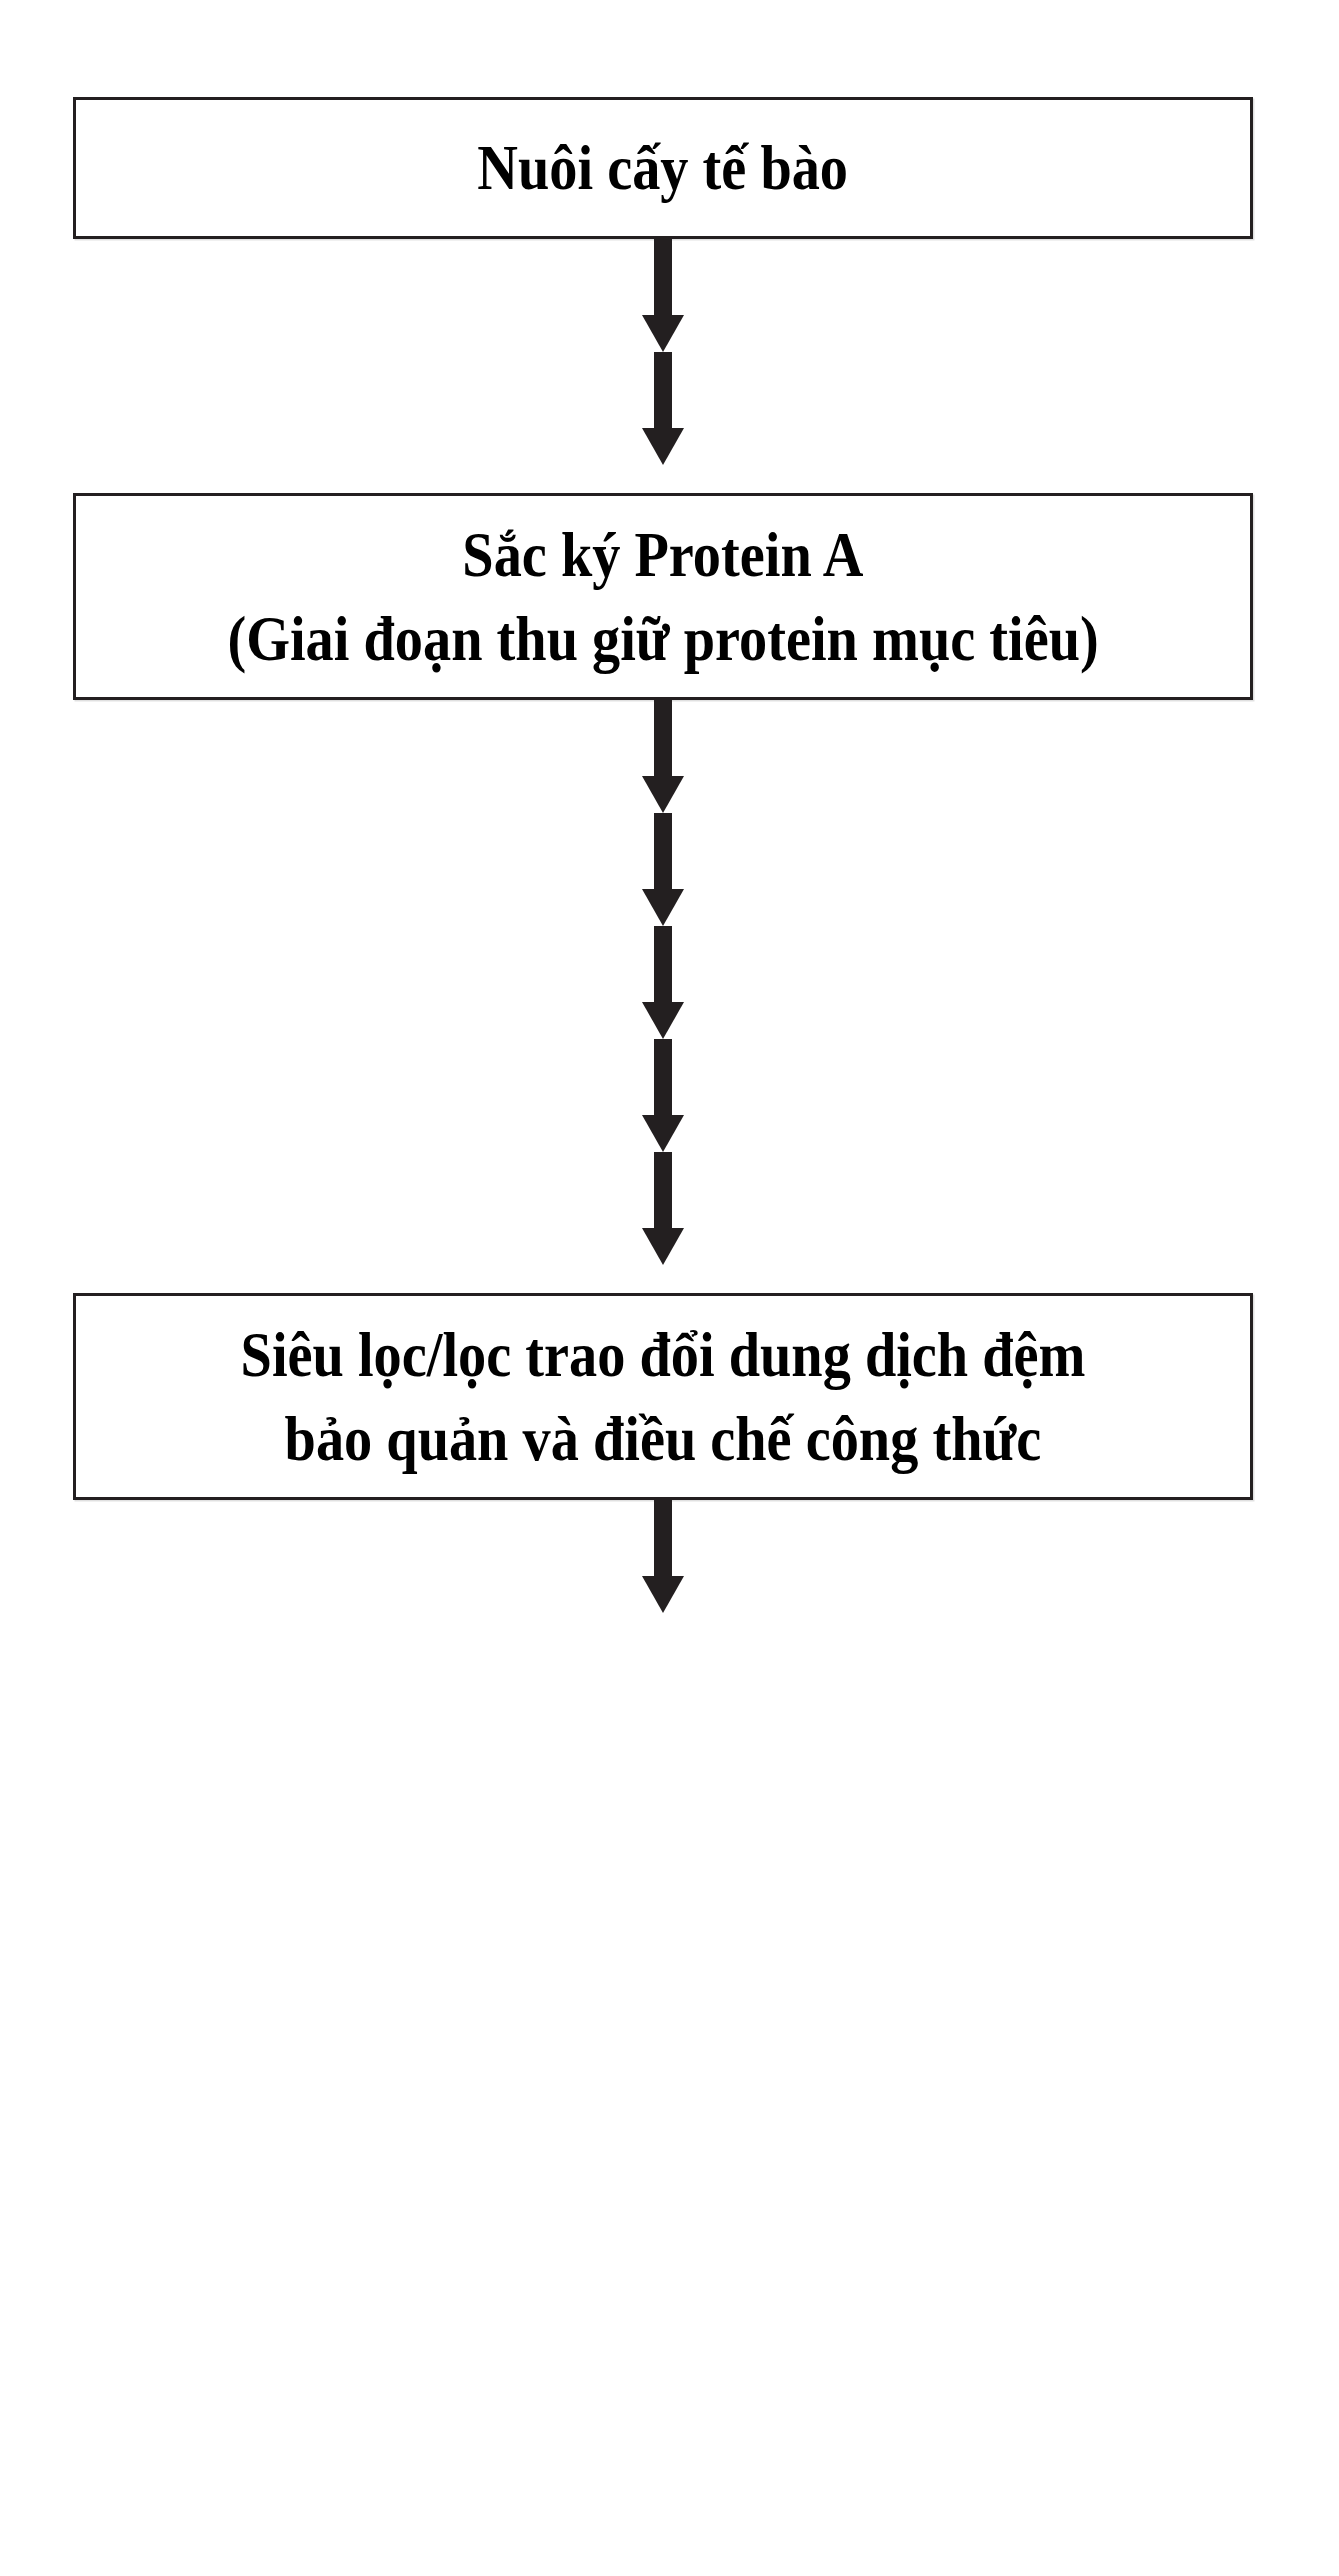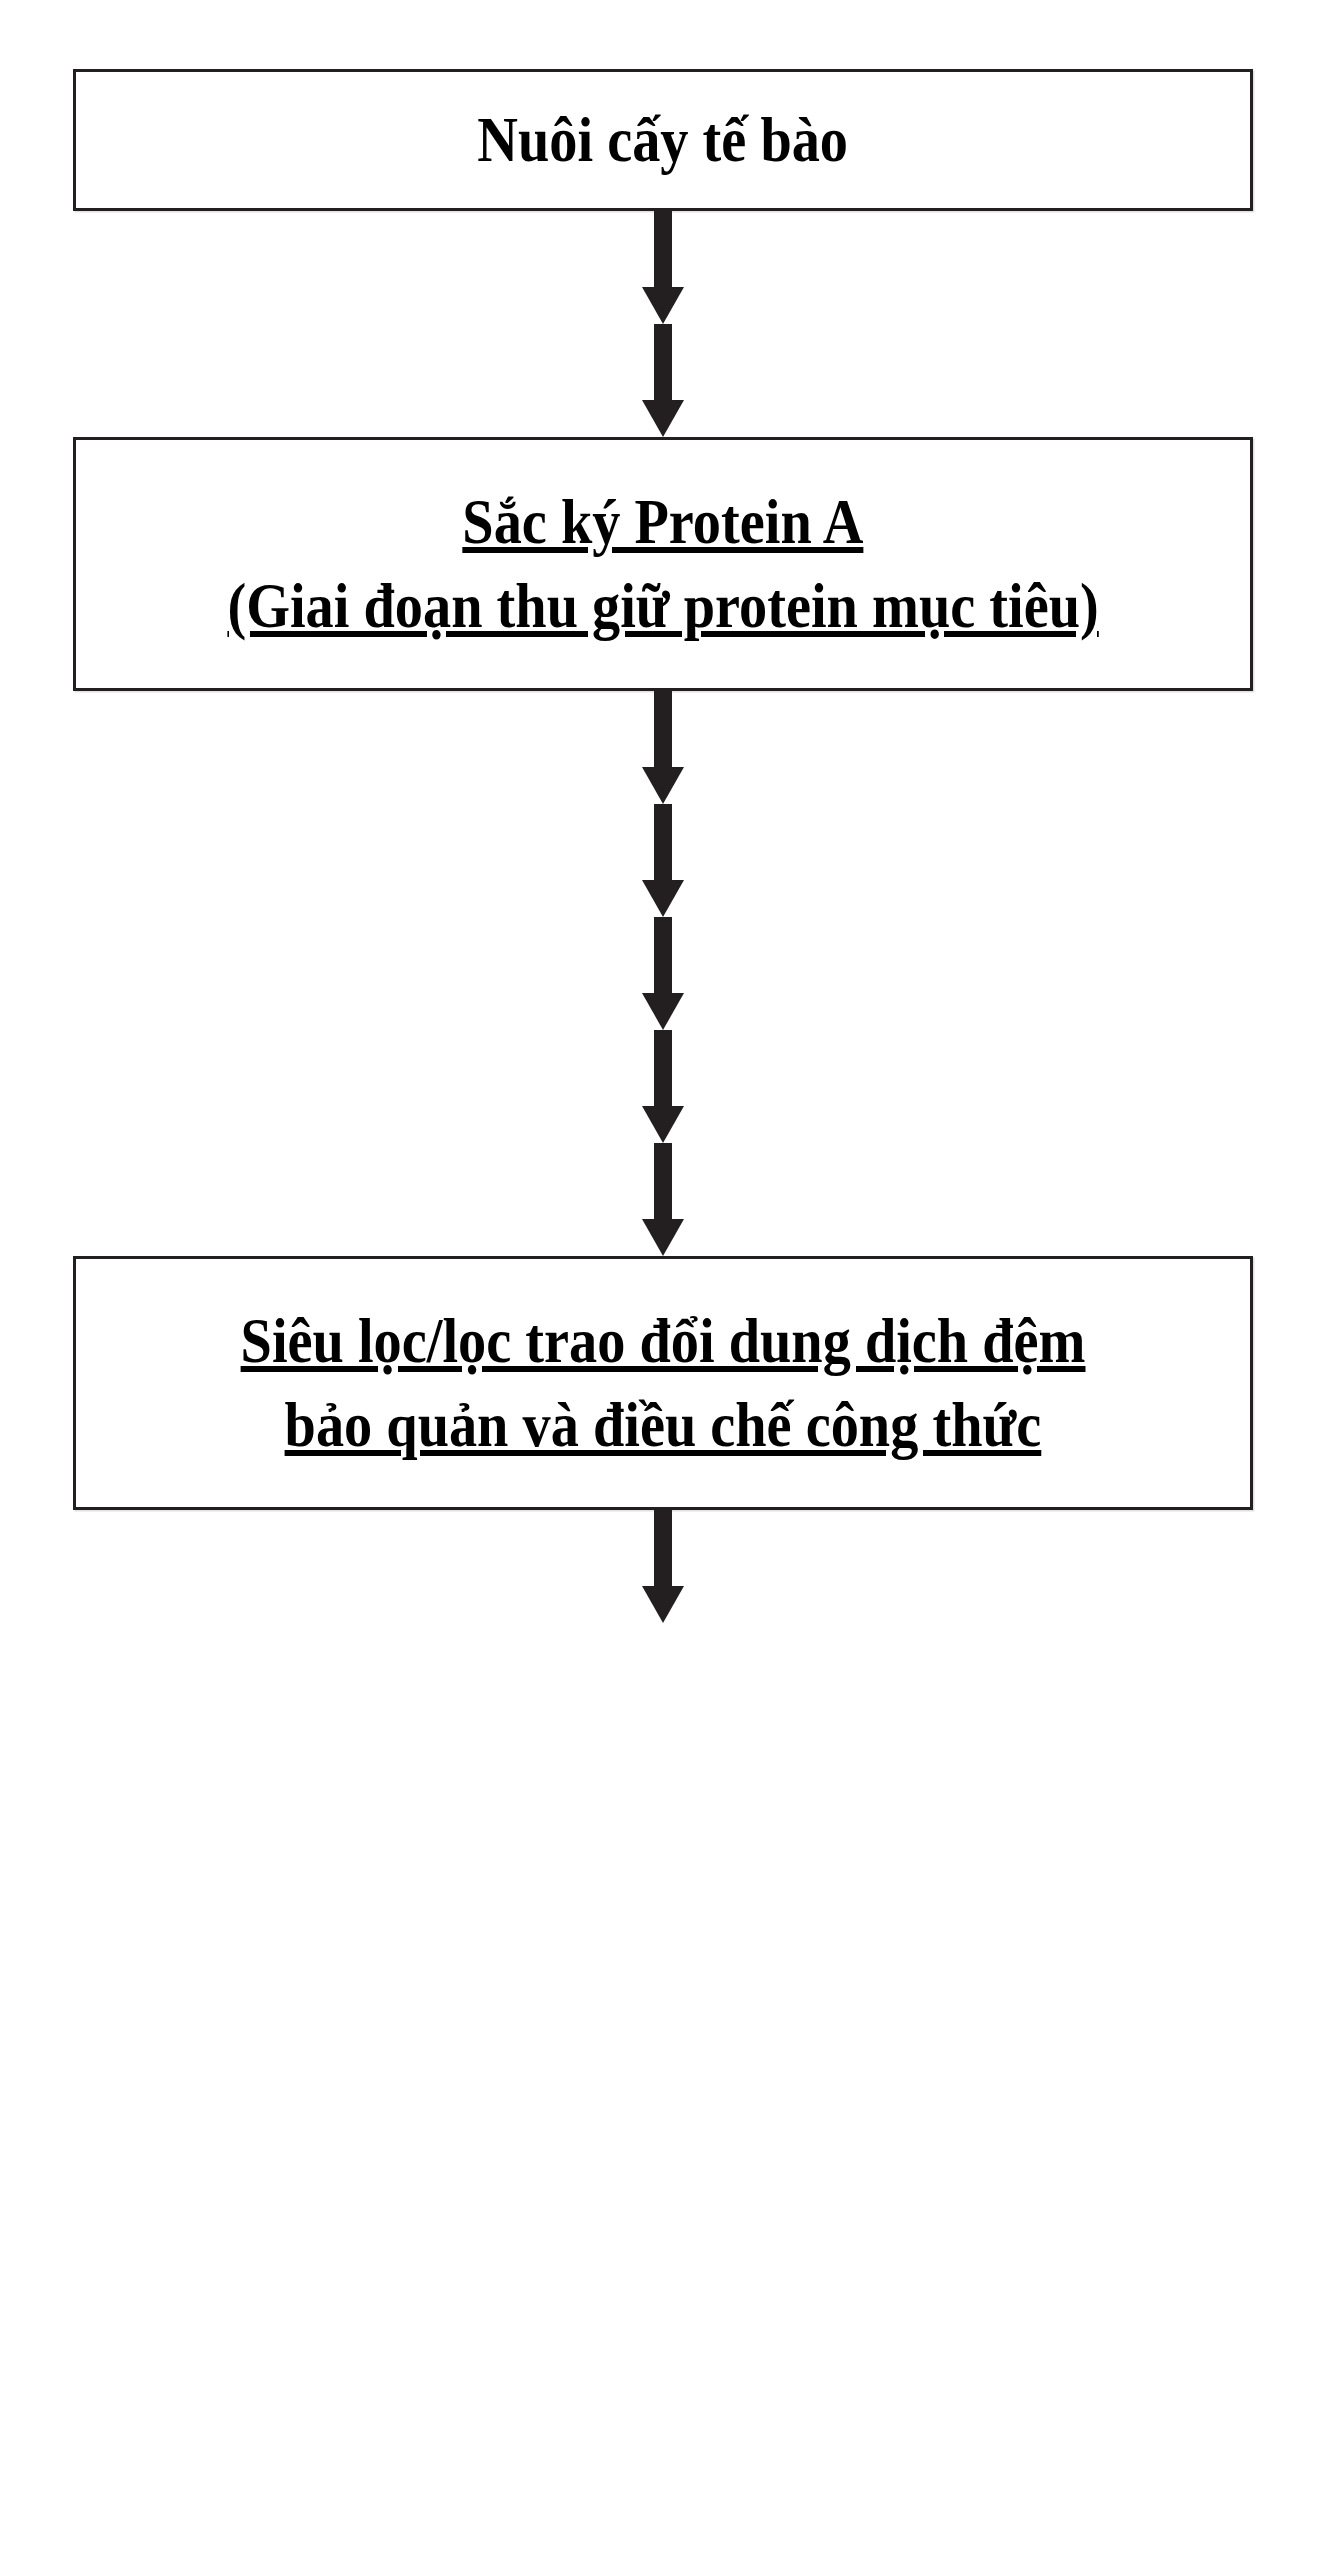--- a/index.html
+++ b/index.html
@@ -25,23 +25,24 @@
   .box {
     box-sizing: border-box;
     width: 100%;
     border: 3.7px solid #231f20;
     background: #ffffff;
     display: flex;
     flex-direction: column;
     justify-content: center;
     align-items: center;
     box-shadow: 1.5px 1.5px 0 rgba(0,0,0,0.12);
+    margin-top: 28px;
   }
   .box.h-single { height: 142px; }
-  .box.h-double { height: 254px; text-decoration: underline; }
+  .box.h-double { height: 207px; }
   .line {
     display: block;
     white-space: nowrap;
     font-weight: bold;
     font-size: 64px;
     line-height: 84px;
     color: #000000;
     transform: scaleX(0.88);
     transform-origin: 50% 50%;
     text-align: center;

